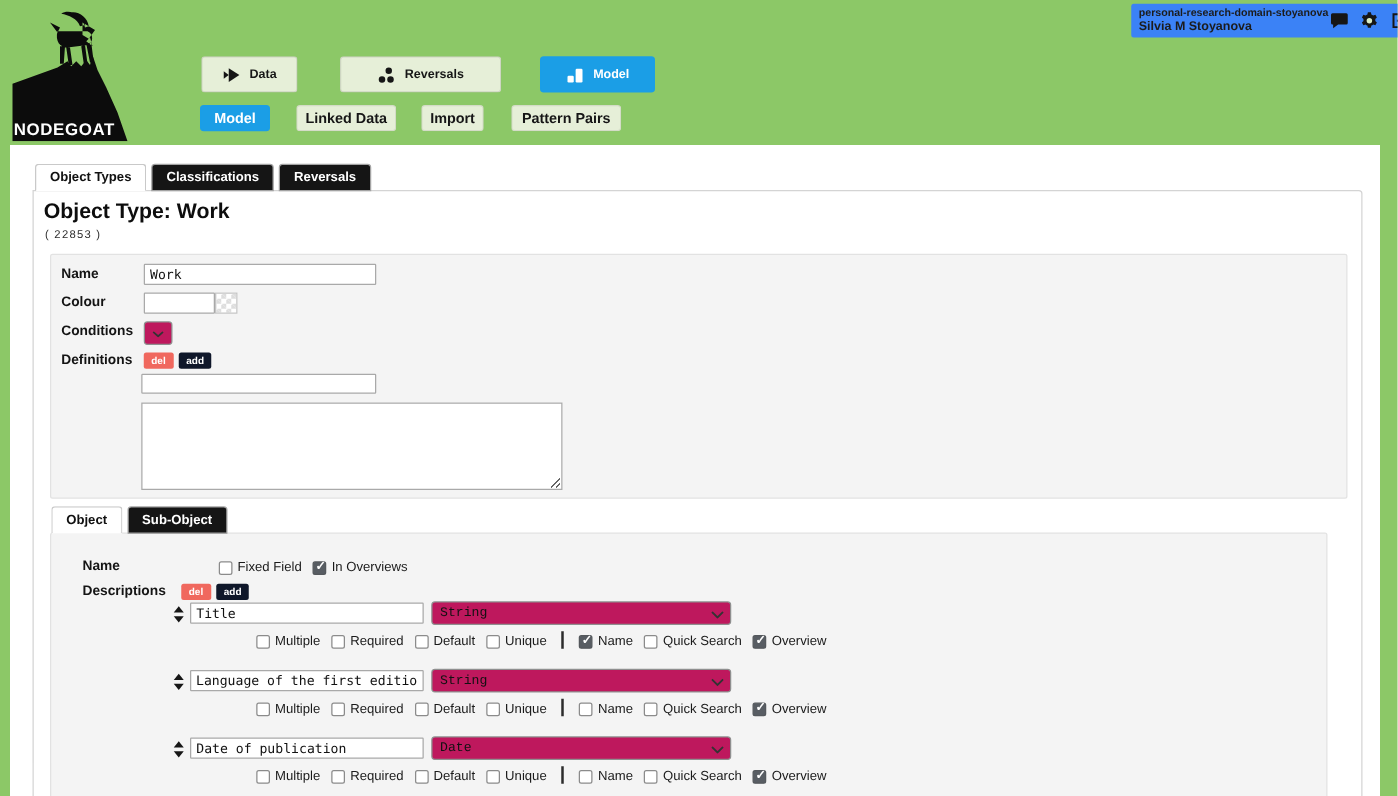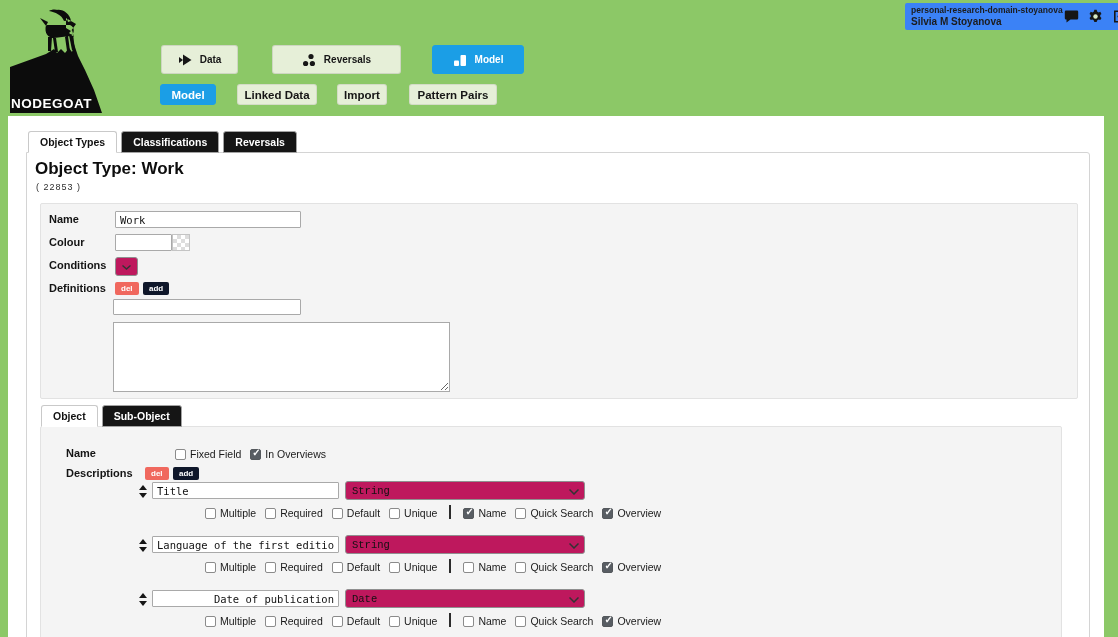--- a/index.html
+++ b/index.html
@@ -351,21 +351,21 @@
               <span class="cbl">Overview</span>
             </label>
         </div>
       </div>
 
       <div>
         <span class="handle" style="left:98px; top:166px;">
             <span class="up"></span>
             <span class="dn"></span>
           </span>
-        <input class="txt" style="left: 111px; top: 163px; width: 187px; text-align: right;" type="text" value="Date of publication">
+        <input class="txt" style="left: 111px; top: 163px; width: 187px;" type="text" value="Date of publication">
         <div class="sel" style="left:304px; top:162px; width:240px;">
           <span>Date</span>
           <svg class="chev" width="10" height="6" viewBox="0 0 10 6">
             <polyline points="0.5,0.5 5,5 9.5,0.5" fill="none" stroke="#333" stroke-width="1.5"></polyline>
           </svg>
         </div>
         <div class="opts" style="left:134px; top:186px;">
           <label class="cbi">
               <span class="cb"></span>
               <span class="cbl">Multiple</span>

